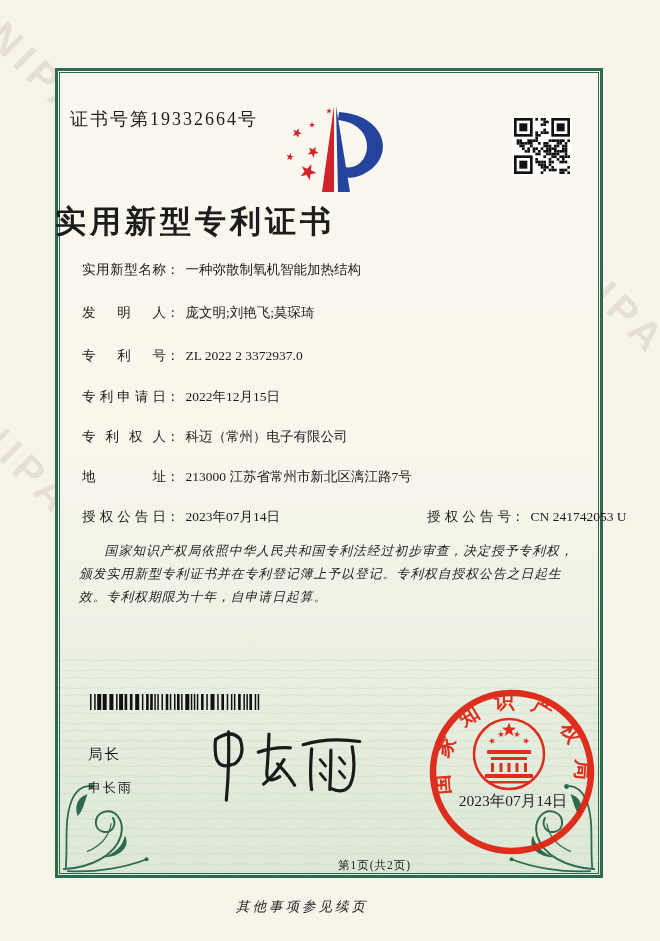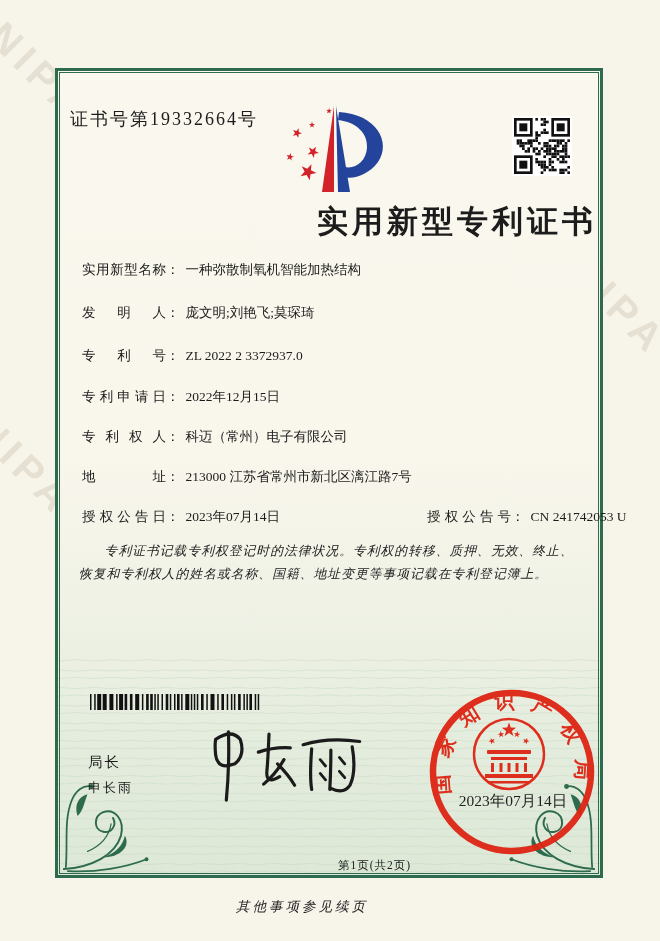--- a/index.html
+++ b/index.html
@@ -24,38 +24,38 @@
   .frame::after{content:"";position:absolute;inset:1px;border:1px solid #2e6b4e;pointer-events:none;}
   #waves{position:absolute;left:0;bottom:0;width:542px;height:218px;opacity:.55;}
   .corner{position:absolute;bottom:0;width:118px;height:118px;z-index:2;}
   .corner.left{left:0;}
   .corner.right{right:0;transform:scaleX(-1);}
 
   
   .cert-no{position:absolute;left:70px;top:107px;font-size:18px;letter-spacing:2px;z-index:3;}
   #logo{position:absolute;left:280px;top:100px;width:120px;height:95px;z-index:3;}
   #qr{position:absolute;left:512px;top:116px;width:56px;height:56px;background:#fff;padding:2px;z-index:3;}
-  .title{position:absolute;left:55px;top:201px;width:542px;text-align:right;
+  .title{position:absolute;left:55px;top:201px;width:542px;text-align:left;
          font-size:31px;font-weight:bold;letter-spacing:4px;z-index:3;}
 
   
   .field{position:absolute;left:82px;font-size:13.5px;white-space:nowrap;z-index:3;}
   .flabel{display:inline-block;width:84px;text-align:justify;text-align-last:justify;vertical-align:bottom;}
   .fcolon{margin-right:6px;}
   .field2{position:absolute;left:345px;top:0;}
 
   
   .paras{position:absolute;left:79px;top:540px;width:506px;z-index:3;
          font-style:italic;font-size:12.8px;line-height:1.78;letter-spacing:1px;color:#222;}
   .paras p{margin:0;text-indent:2em;}
 
   
   #barcode{position:absolute;left:90px;top:694px;width:174px;height:16px;z-index:3;}
   .signer-title{position:absolute;left:88px;top:745px;font-size:14.5px;letter-spacing:2px;
-        font-family:"Liberation Sans","DejaVu Sans",sans-serif;z-index:3;margin-top:8px;}
+        font-family:"Liberation Sans","DejaVu Sans",sans-serif;z-index:3;}
   .signer-name{position:absolute;left:88px;top:779px;font-size:13px;letter-spacing:2px;
         font-family:"Liberation Sans","DejaVu Sans",sans-serif;z-index:3;}
   #autograph{position:absolute;left:205px;top:722px;width:160px;height:88px;z-index:3;}
   #seal{position:absolute;left:424px;top:684px;width:176px;height:176px;z-index:4;opacity:.95;}
 
   .page-indicator{position:absolute;left:55px;top:858px;width:639px;text-align:center;
         font-size:11.5px;letter-spacing:1px;z-index:3;}
   .continuation-note{position:absolute;left:0;top:898px;width:604px;text-align:center;
         font-size:13.5px;font-style:italic;letter-spacing:3px;z-index:3;}
 </style>
@@ -297,21 +297,21 @@
   <span class="flabel">地址</span><span class="fcolon">：</span><span class="fvalue">213000 江苏省常州市新北区漓江路7号</span>
 </div>
 <div class="field" style="top:508px">
   <span class="flabel">授权公告日</span><span class="fcolon">：</span><span class="fvalue">2023年07月14日</span>
   <span class="field2">
     <span class="flabel">授权公告号</span><span class="fcolon">：</span><span class="fvalue">CN 241742053 U</span>
   </span>
 </div>
 
 <div class="paras">
-  <p>专利证书记载专利权登记时的法律状况。专利权的转移、质押、无效、终止、恢复和专利权人的姓名或名称、国籍、地址变更等事项记载在专利登记簿上。</p>
+  <p>国家知识产权局依照中华人民共和国专利法经过初步审查，决定授予专利权，颁发实用新型专利证书并在专利登记簿上予以登记。专利权自授权公告之日起生效。专利权期限为十年，自申请日起算。</p>
 </div>
 
 <svg id="barcode" viewBox="0 0 174 16" preserveAspectRatio="none" fill="#111">
     <rect x="0.0" y="0" width="1.5" height="16"></rect>
     <rect x="4.2" y="0" width="1.5" height="16"></rect>
     <rect x="7.2" y="0" width="4" height="16"></rect>
     <rect x="12.7" y="0" width="4" height="16"></rect>
     <rect x="19.4" y="0" width="4" height="16"></rect>
     <rect x="26.1" y="0" width="1.5" height="16"></rect>
     <rect x="29.1" y="0" width="4" height="16"></rect>

